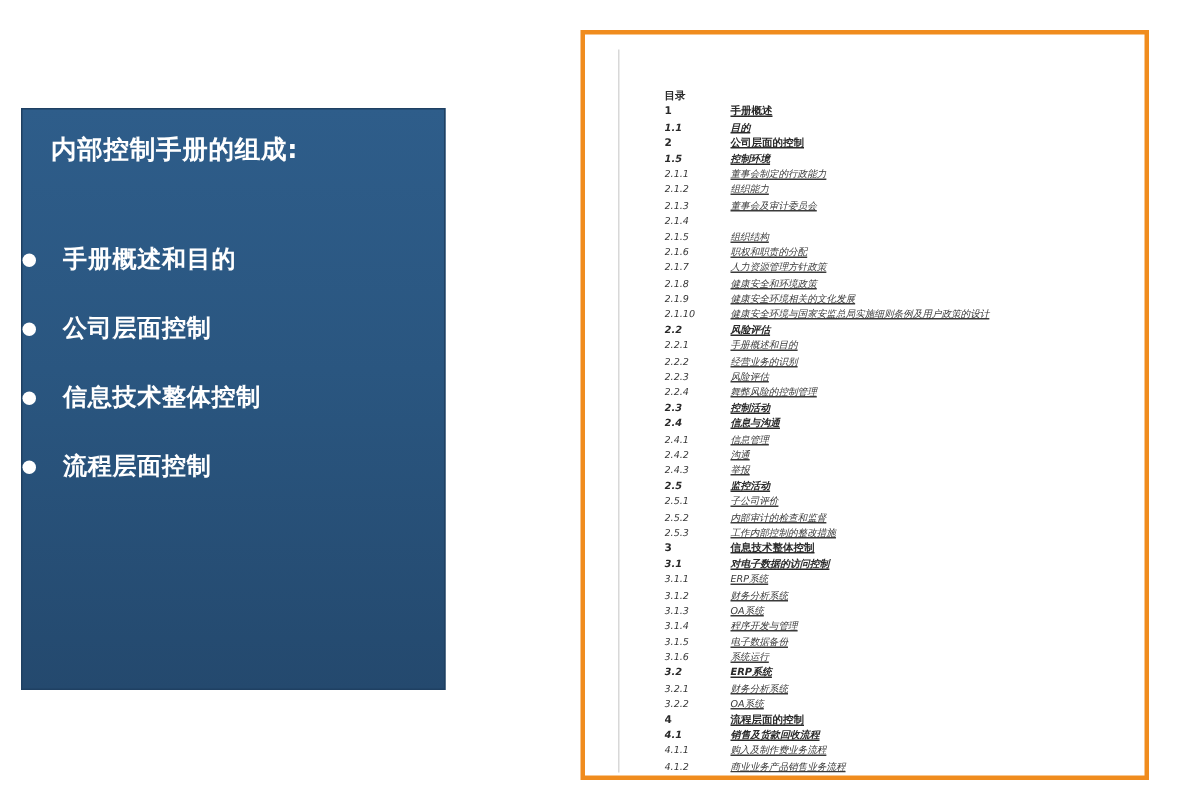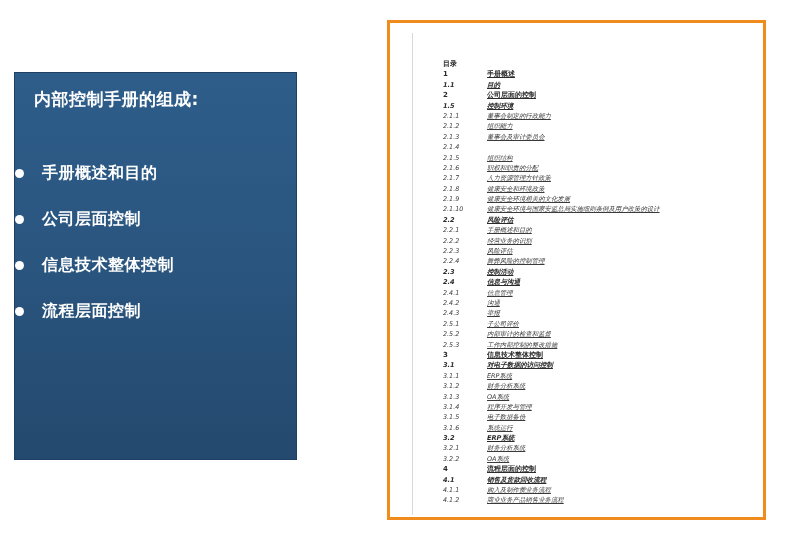--- a/index.html
+++ b/index.html
@@ -258,20 +258,24 @@
           <span class="toc-text">信息管理</span>
         </div>
         <div class="toc-row lvl-3">
           <span class="toc-num">2.4.2</span>
           <span class="toc-text">沟通</span>
         </div>
         <div class="toc-row lvl-3">
           <span class="toc-num">2.4.3</span>
           <span class="toc-text">举报</span>
         </div>
+        <div class="toc-row lvl-2">
+          <span class="toc-num">2.5</span>
+          <span class="toc-text">监控活动</span>
+        </div>
         <div class="toc-row lvl-3">
           <span class="toc-num">2.5.1</span>
           <span class="toc-text">子公司评价</span>
         </div>
         <div class="toc-row lvl-3">
           <span class="toc-num">2.5.2</span>
           <span class="toc-text">内部审计的检查和监督</span>
         </div>
         <div class="toc-row lvl-3">
           <span class="toc-num">2.5.3</span>

